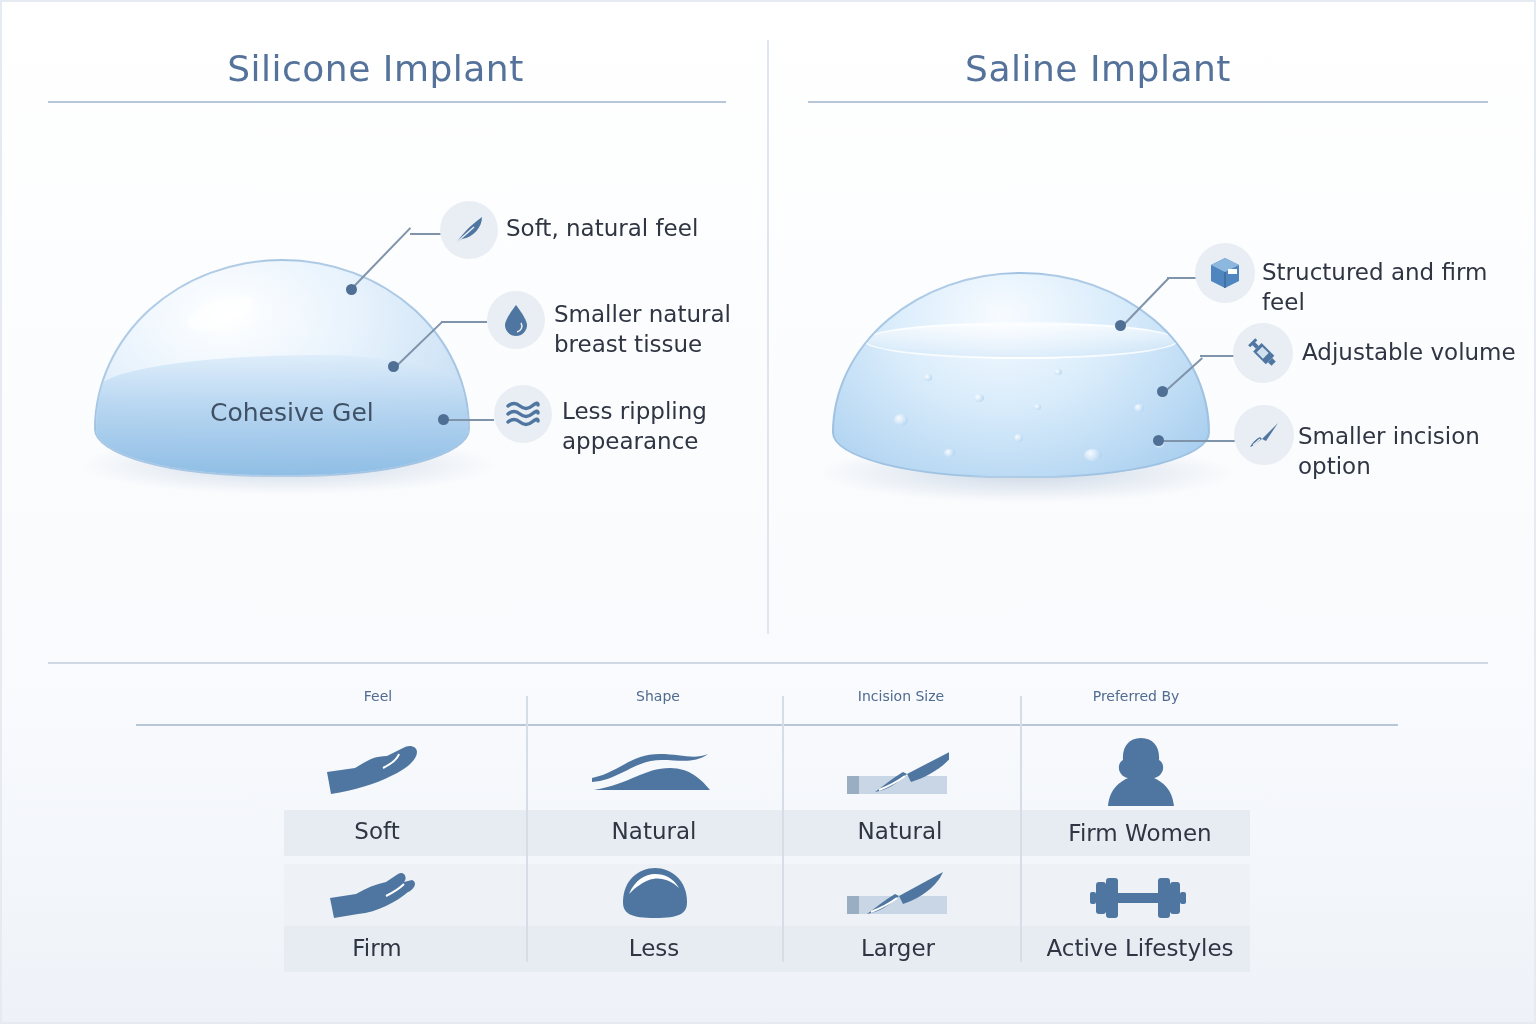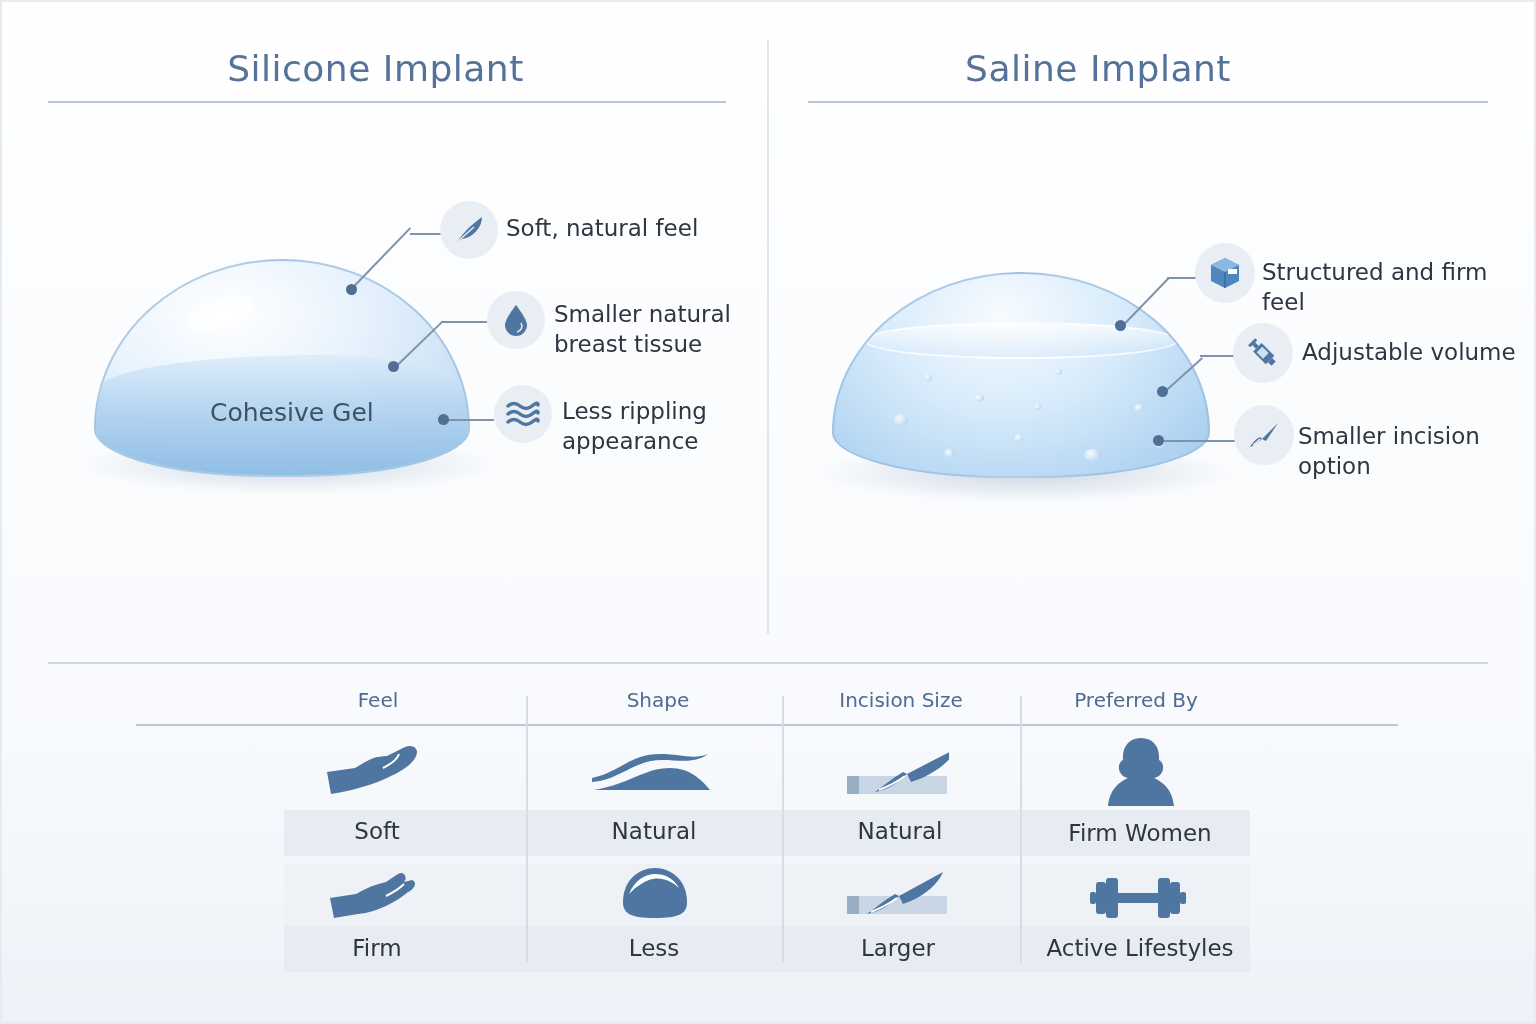--- a/index.html
+++ b/index.html
@@ -65,21 +65,21 @@
   
   .leader { position: absolute; height: 1.5px; background: #7f93ab; transform-origin: 0 0; }
   .dot { position: absolute; width: 11px; height: 11px; border-radius: 50%; background: #4f6f95; }
   .icon-circle {
     position: absolute; width: 58px; height: 58px; border-radius: 50%;
     background: #e9eef4; display: flex; align-items: center; justify-content: center;
   }
   .callout-text { position: absolute; font-size: 23px; line-height: 30px; color: #2f3542; }
 
   
-  .col-head { position: absolute; top: 688px; font-size: 20px; color: #4f6b90; text-align: center; }
+  .col-head { position: absolute; top: 688px; font-size: 14px; color: #4f6b90; text-align: center; }
   .head-rule { position: absolute; left: 136px; top: 724px; width: 1262px; height: 2px; background: #b8c7d8; }
   .col-sep { position: absolute; top: 696px; width: 2px; height: 266px; background: #d6dde7; }
   .band { position: absolute; background: #e7ecf2; }
   .band.light { background: #eef2f6; }
   .cell-text { position: absolute; font-size: 23px; color: #2f3542; text-align: center; }
   .cell-icon { position: absolute; }
 </style>
 </head>
 <body>
 

